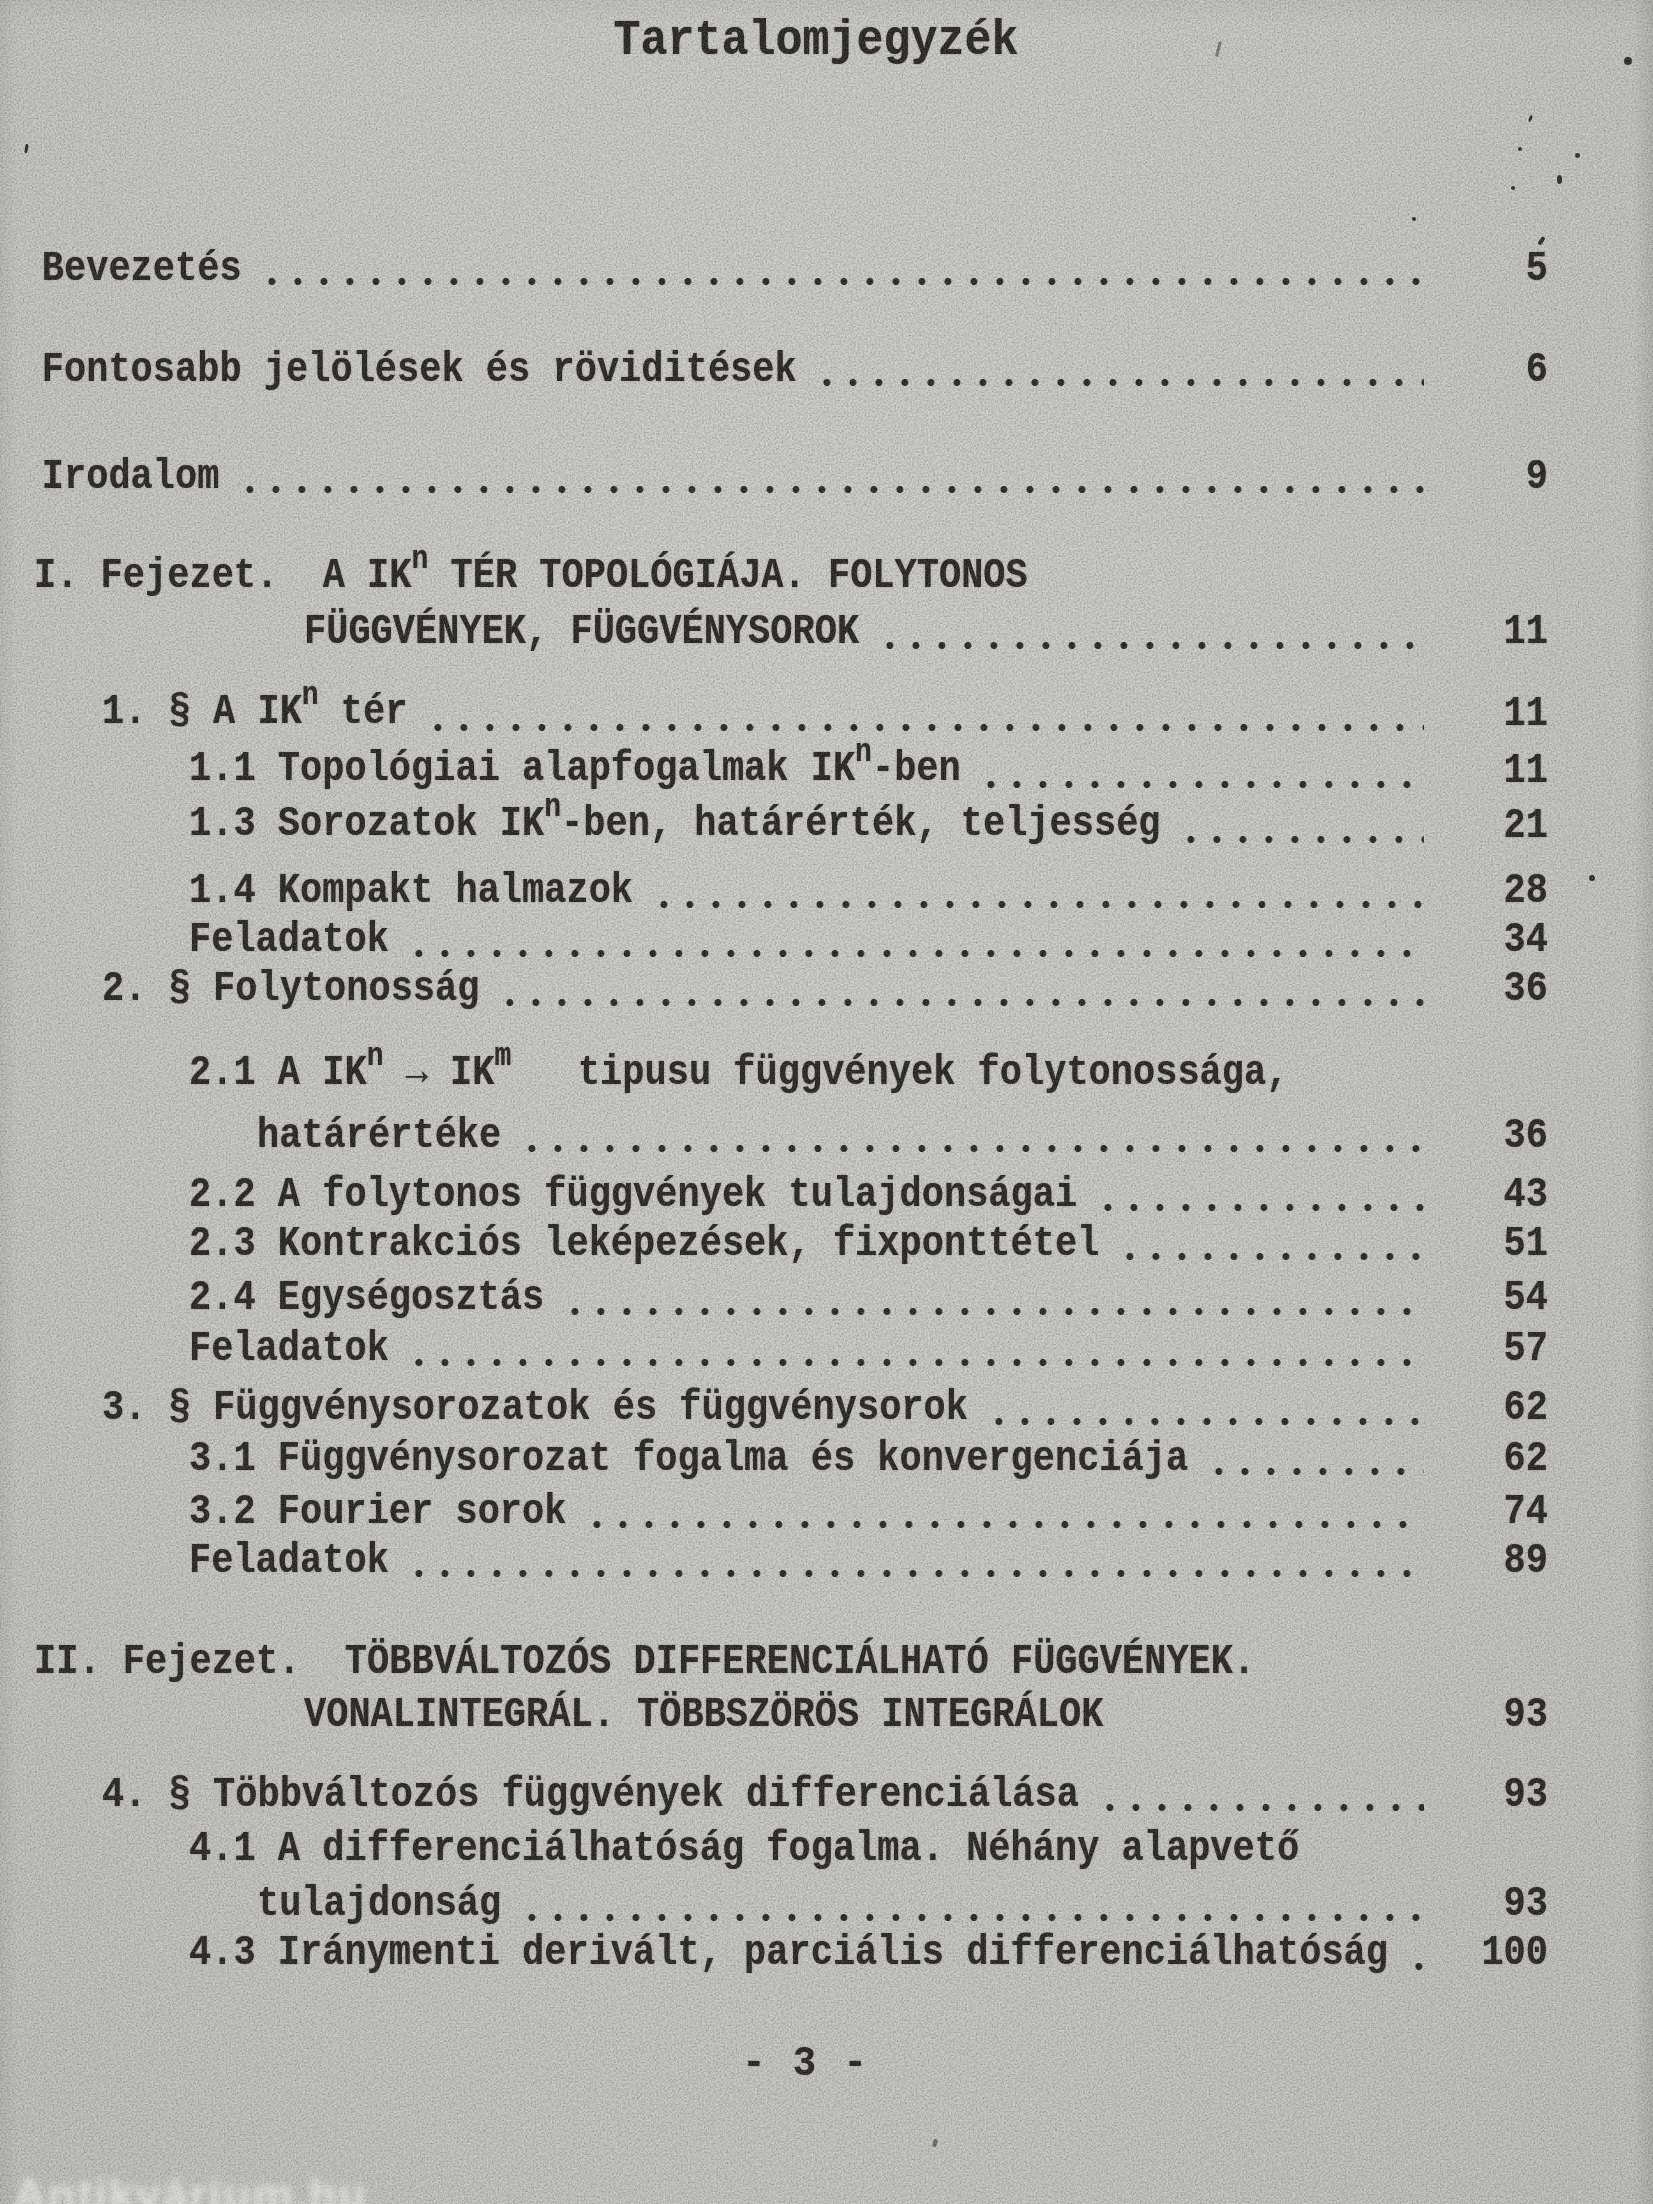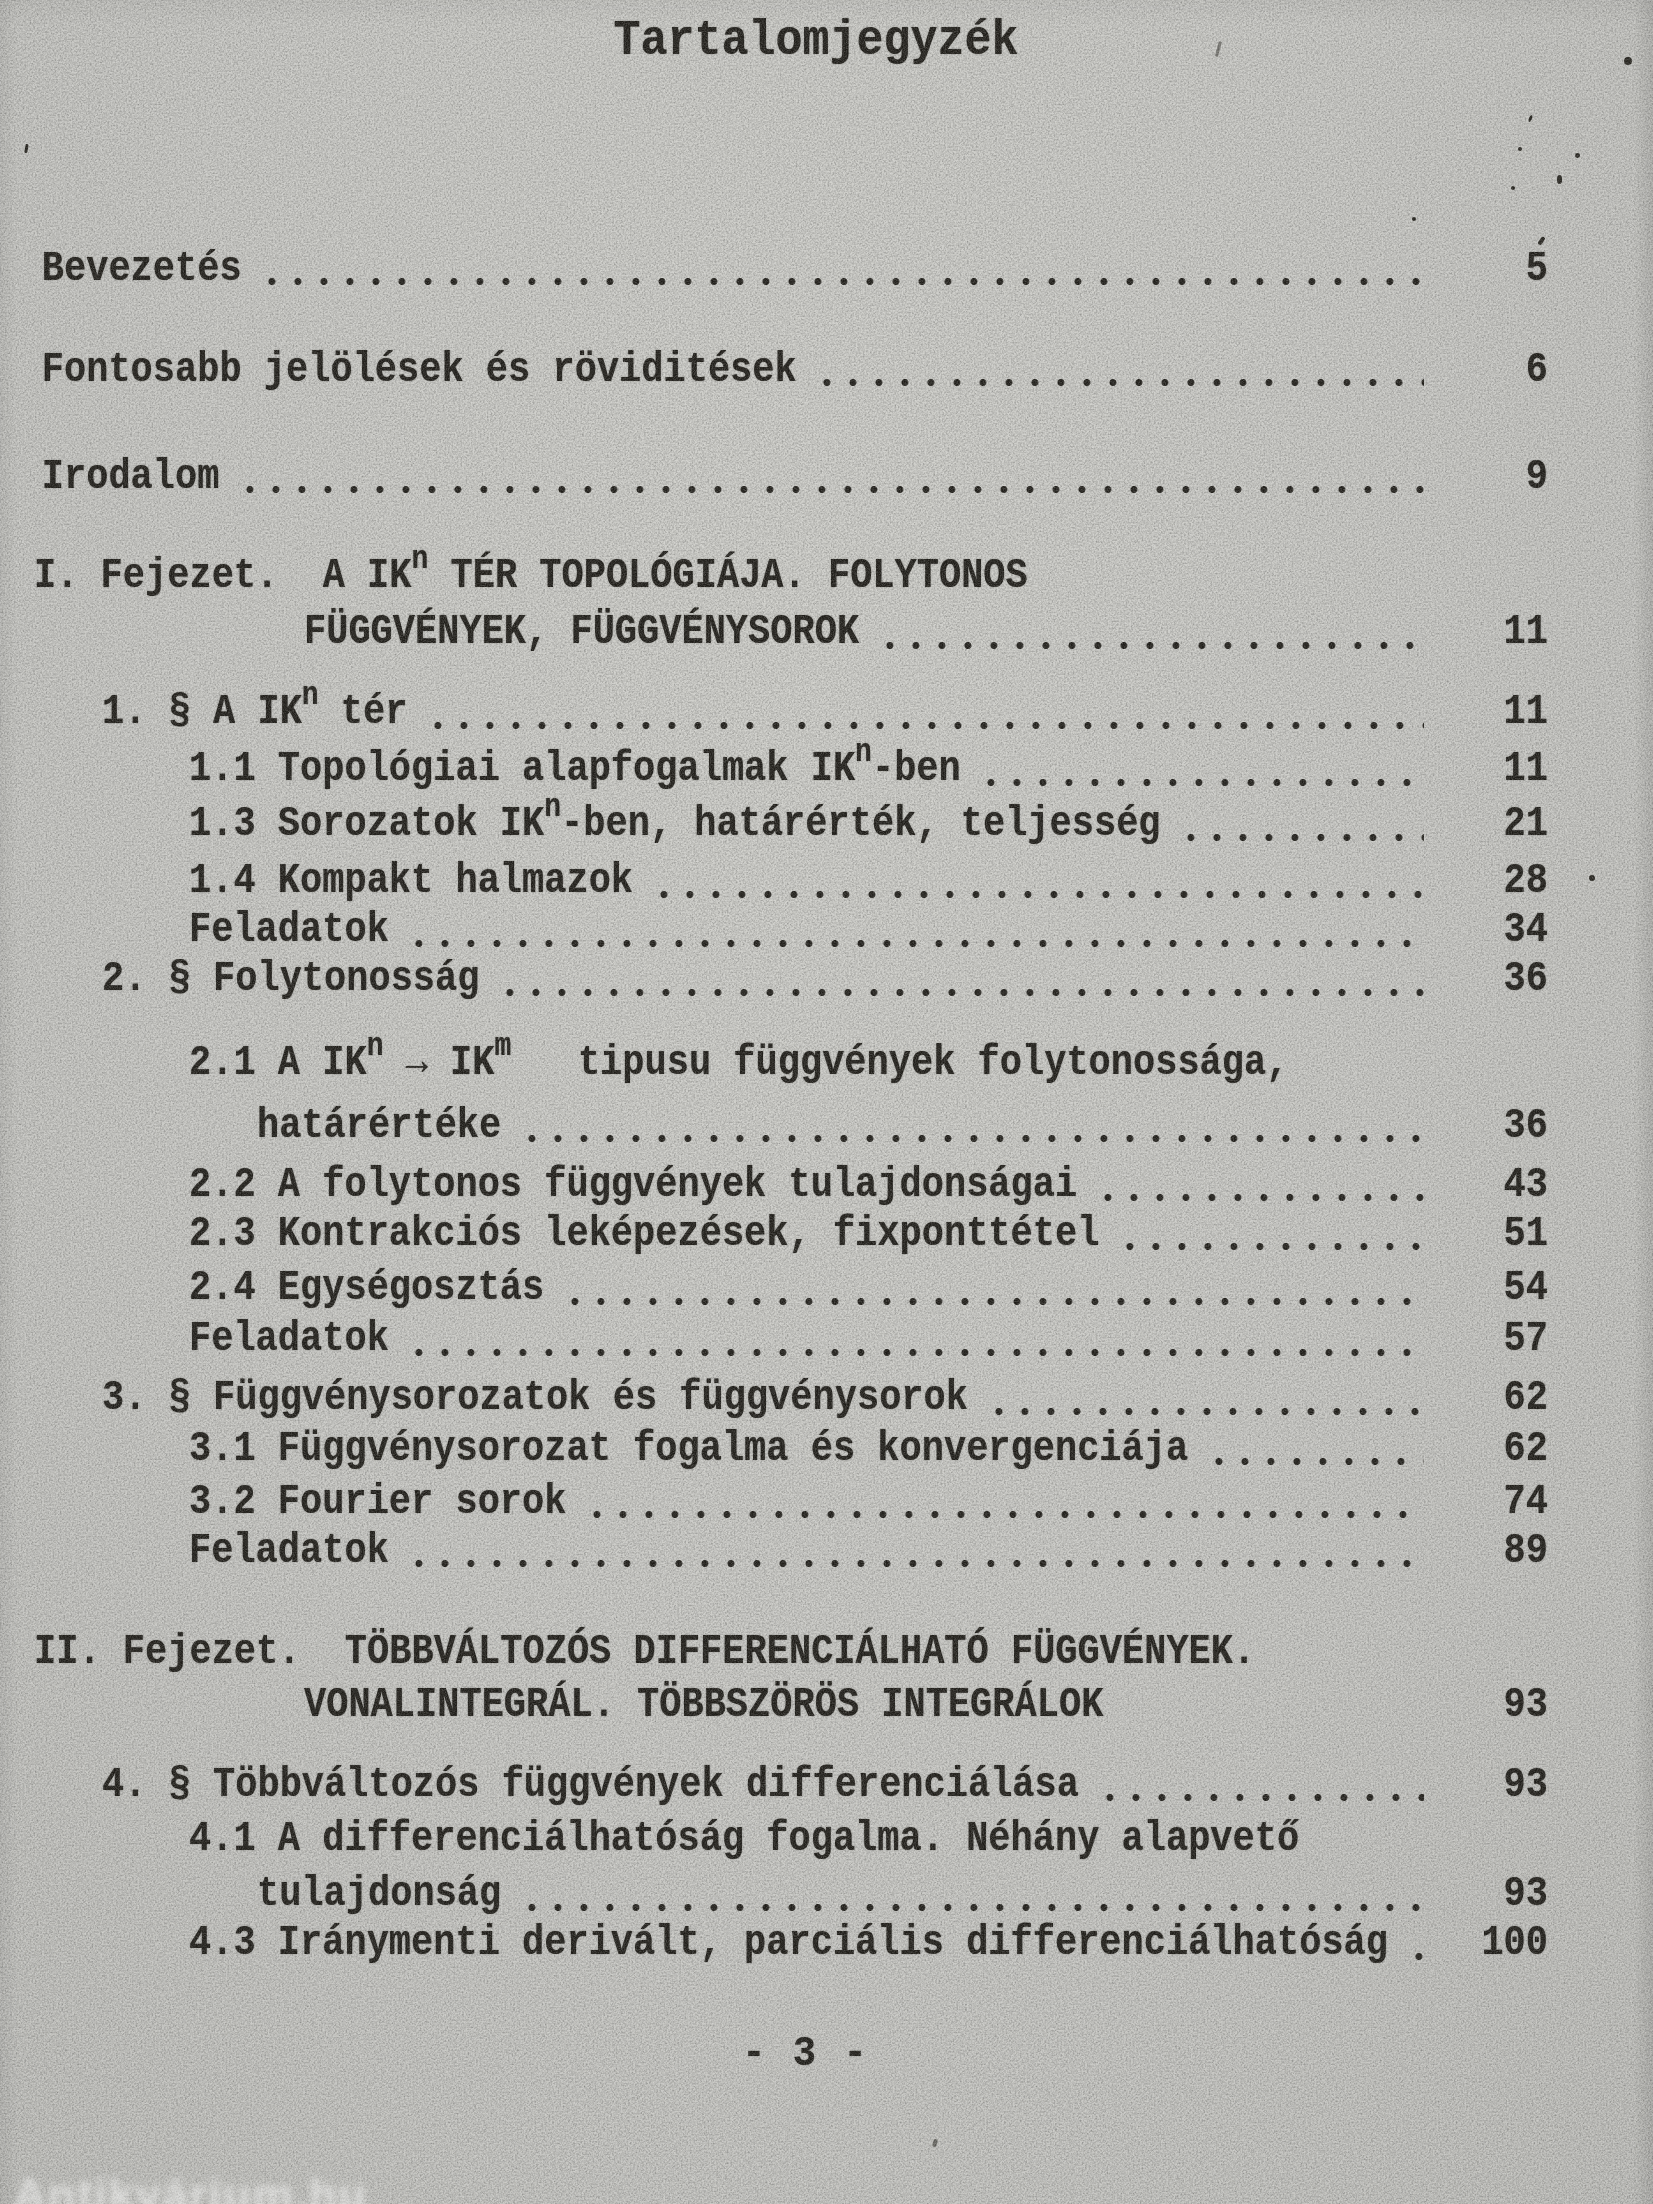--- a/index.html
+++ b/index.html
@@ -12,21 +12,21 @@
       linear-gradient(to right, rgba(0,0,0,.06), rgba(0,0,0,0) 17.5px),
       linear-gradient(to bottom, rgba(0,0,0,.04), rgba(0,0,0,0) 25px),
       radial-gradient(ellipse at 48% 30%, #cecec9 0%, #c8c8c4 52%, #bebeba 100%);
   }
   .sheet{position:absolute;inset:0;padding:15.5px 106px 0 34px;}
   .title{
     text-align:center;font-size:45px;line-height:54px;margin-left:50px;
     transform:scaleY(1.12);transform-origin:50% 70%;
     text-shadow:0 0 1.2px rgba(30,28,22,.6);
   }
-  .row{display:flex;align-items:flex-start;font-size:37px;line-height:49px;
+  .row{display:flex;align-items:flex-end;font-size:37px;line-height:49px;
        text-shadow:0 0 1.2px rgba(30,28,22,.55);}
   .label{white-space:pre;flex:0 0 auto;transform:scaleY(1.16);transform-origin:0 76%;}
   .pnum{flex:0 0 109px;text-align:right;transform:scaleY(1.16);transform-origin:100% 76%;}
   .leader{
     flex:1 1 auto;height:49px;margin:0 15.5px 0 13.6px;
     background-image:radial-gradient(circle, #24221d 3px, rgba(36,34,29,0) 3.9px);
     background-size:26px 8.7px;background-repeat:repeat-x;
     background-position:3.9px calc(100% - 9.7px);
   }
   .leader.blank{background:none;}
@@ -96,21 +96,21 @@
       <span class="pnum">11</span>
     </div>
 
 
   <div class="row ml-sub" style="margin-top:3.9px">
       <span class="label"><span>1.3 Sorozatok IK</span><span class="sup">n</span><span>-ben, határérték, teljesség</span></span>
       <span class="leader"></span>
       <span class="pnum">21</span>
     </div>
 
-  <div class="row ml-sub" style="margin-top:6px">
+  <div class="row ml-sub" style="margin-top:16px">
       <span class="label">1.4 Kompakt halmazok</span>
       <span class="leader"></span>
       <span class="pnum">28</span>
     </div>
 
   <div class="row ml-sub" style="margin-top:0">
       <span class="label">Feladatok</span>
       <span class="leader"></span>
       <span class="pnum">34</span>
     </div>

